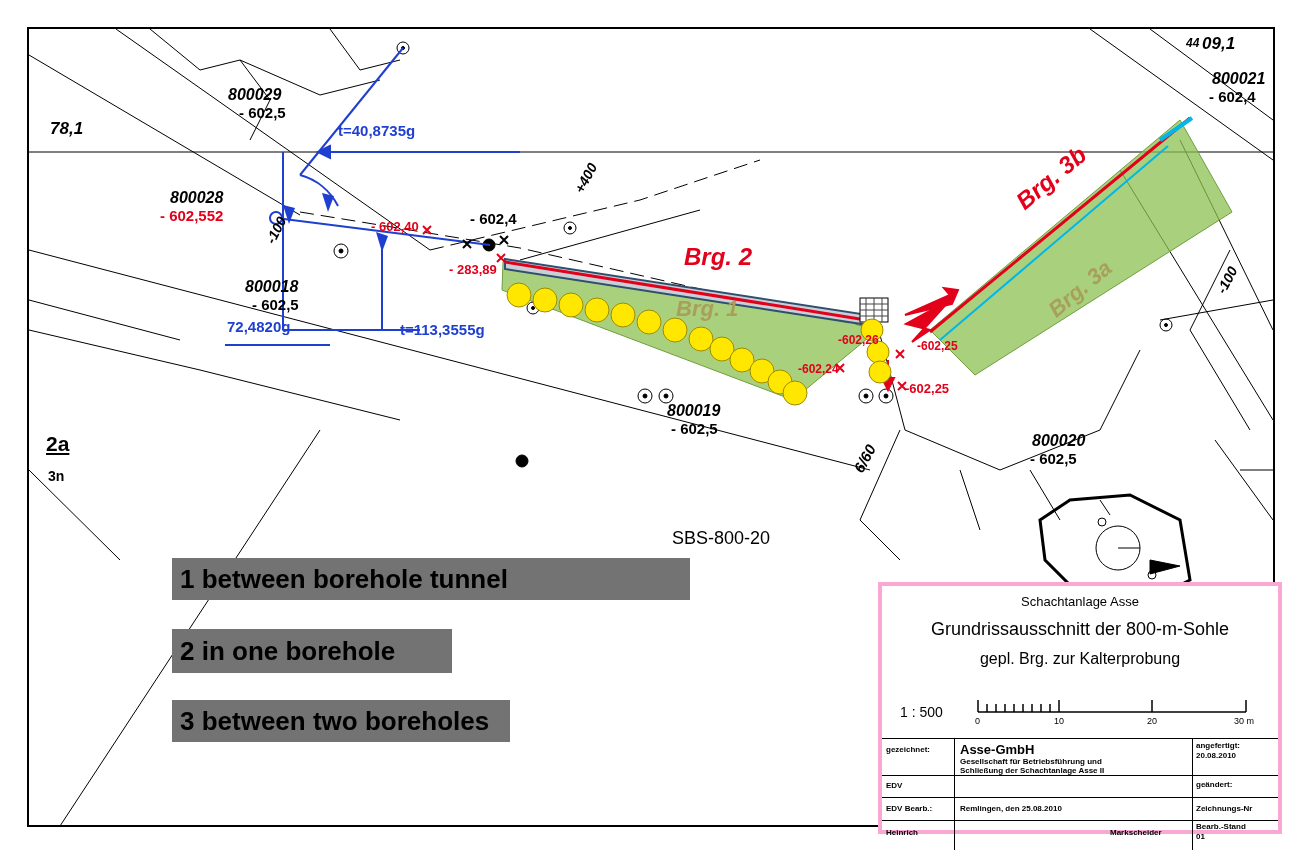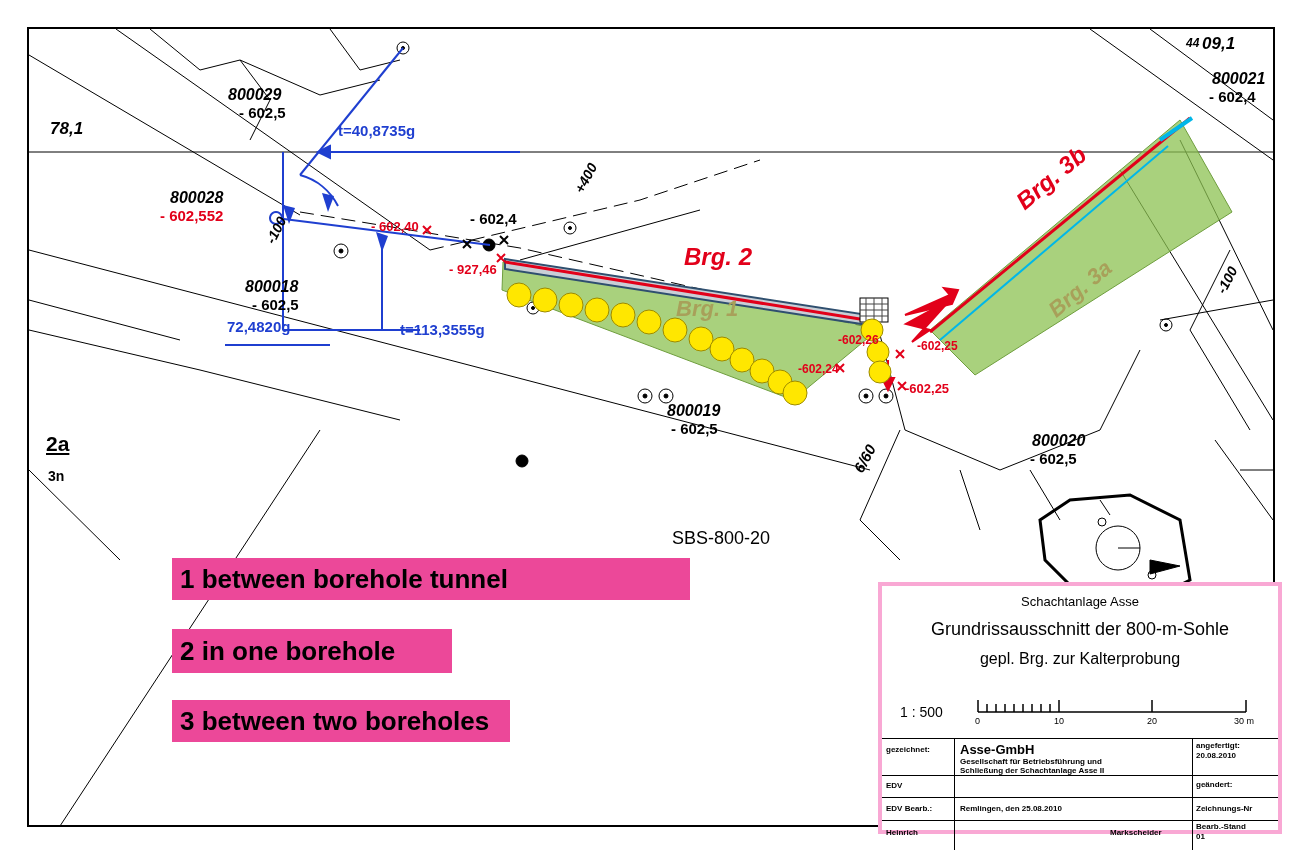--- a/index.html
+++ b/index.html
@@ -3,21 +3,21 @@
 <meta charset="utf-8">
 <style>
   html,body{margin:0;padding:0;background:#ffffff;}
   body{width:1302px;height:853px;font-family:"Liberation Sans",sans-serif;overflow:hidden;}
   #stage{position:relative;width:1302px;height:853px;background:#fff;}
   .abs{position:absolute;}
   .lbl{white-space:nowrap;}
   .it{font-style:italic;font-weight:bold;}
   .red{color:#e2001a;}
   .blue{color:#1f3fd0;}
-  .grn-box{background:#ec4899;color:#000;font-weight:bold;}
+  .grn-box{background:#737373;color:#000;font-weight:bold;}
   .tb{border:4px solid #f9a8d4;background:#fff;}
   .tiny{font-size:9px;}
   .tiny2{font-size:8px;}
   svg{position:absolute;left:0;top:0;}
 </style>
 </head>
 <body>
 
 <div id="stage">
 
@@ -184,21 +184,21 @@
     <span>800028</span></div>
   <div class="abs lbl red" style="left:160px;top:207px;font-size:15px;font-weight:bold;">
     <span>- 602,552</span></div>
   <div class="abs lbl it" style="left:262px;top:222px;font-size:14px;transform:rotate(-63deg);">
     <span>-100</span></div>
   <div class="abs lbl red" style="left:371px;top:219px;font-size:13px;font-weight:bold;">
     <span>- 602,40</span></div>
   <div class="abs lbl" style="left:470px;top:210px;font-size:15px;font-weight:bold;">
     <span>- 602,4</span></div>
   <div class="abs lbl red" style="left:449px;top:262px;font-size:13px;font-weight:bold;">
-    <span>- 927,46</span></div>
+    <span>- 283,89</span></div>
 
   <div class="abs lbl it" style="left:245px;top:278px;font-size:16px;">
     <span>800018</span></div>
   <div class="abs lbl" style="left:252px;top:296px;font-size:15px;font-weight:bold;">
     <span>- 602,5</span></div>
   <div class="abs lbl blue" style="left:227px;top:318px;font-size:15px;font-weight:bold;">
     <span>72,4820g</span></div>
   <div class="abs lbl blue" style="left:400px;top:321px;font-size:15px;font-weight:bold;">
     <span>t=113,3555g</span></div>
 

